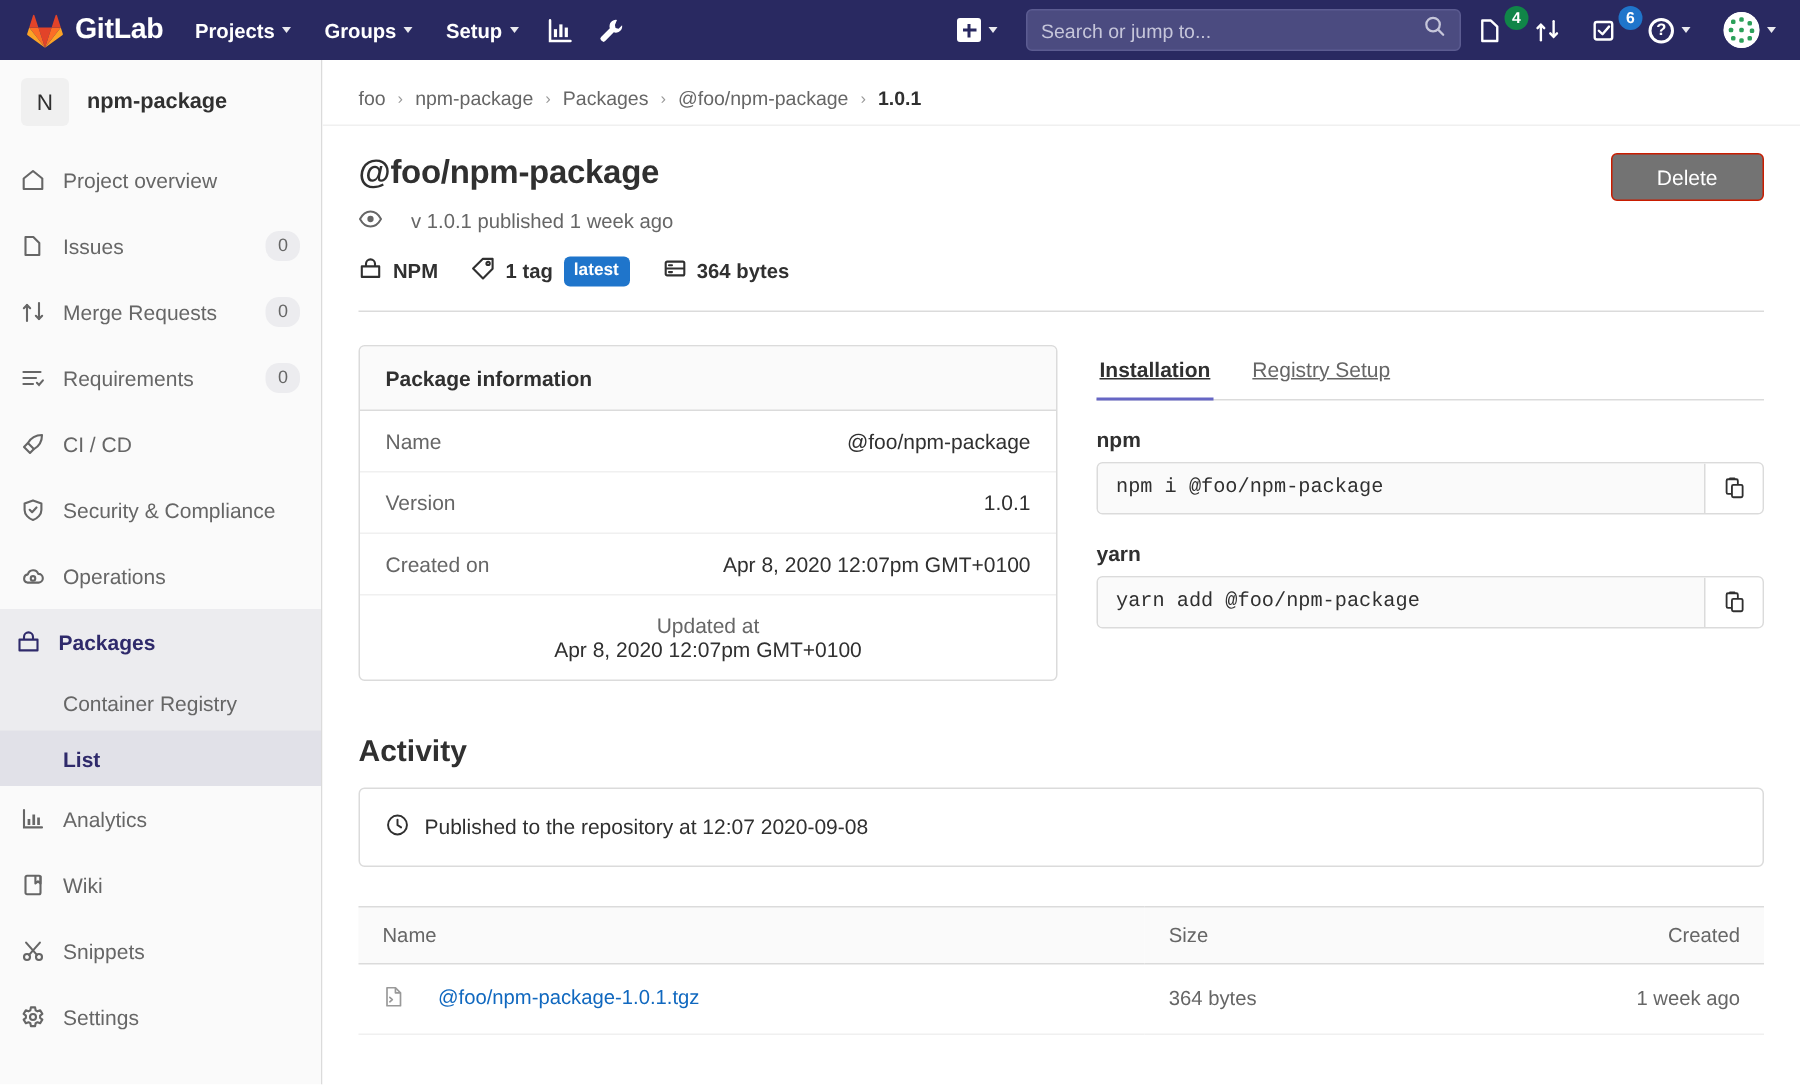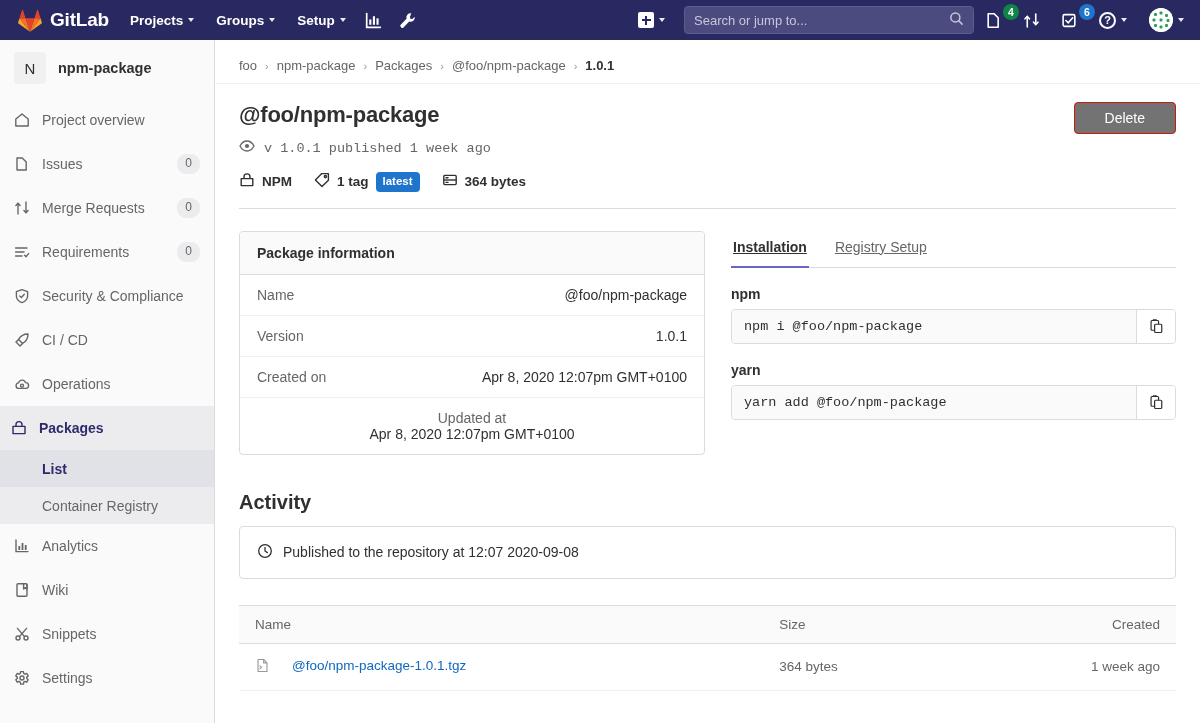--- a/index.html
+++ b/index.html
@@ -166,22 +166,22 @@
 
   .content { padding: 0 24px; }
 
   .pkg-header {
     display: flex; justify-content: space-between; align-items: flex-start;
     padding: 18px 0 16px 0;
     border-bottom: 1px solid #dbdbdb;
   }
   .pkg-title { font-size: 22px; font-weight: 700; color: #303030; letter-spacing: -0.2px; }
   .pkg-sub {
-    display: flex; align-items: center; gap: 9px;
-    margin-top: 10px; font-size: 13.5px; color: #666; font-family: Liberation Mono, monospace;
+    display: flex; align-items: center; gap: 19px;
+    margin-top: 10px; font-size: 13.5px; color: #666;
   }
   .pkg-meta {
     display: flex; align-items: center; gap: 8px;
     margin-top: 14px; font-size: 13.5px; font-weight: 700; color: #303030;
   }
   .meta-chunk { display: flex; align-items: center; gap: 7px; margin-right: 14px; }
   .badge-latest {
     background: #1f75cb; color: #fff;
     font-size: 11.5px; font-weight: 700;
     padding: 2px 7px; border-radius: 4px; line-height: 1.35;
@@ -434,35 +434,35 @@
           <path d="M10.6 11.2 L12 12.6 L14.6 9.6"></path>
         </svg>
       </span>
       <span class="s-label">Requirements</span>
       <span class="side-count">0</span>
     </div>
 
     <div class="side-item">
       <span class="s-icon">
         <svg width="16" height="16" viewBox="0 0 16 16" fill="none" stroke="#666" stroke-width="1.4" stroke-linejoin="round">
+          <path d="M14 2 C10 2 6.5 4 4.6 7.4 L8.6 11.4 C12 9.5 14 6 14 2 Z"></path>
+          <path d="M4.6 7.4 L2 10 l4 4 2.6-2.6"></path>
+        </svg>
+      </span>
+      <span class="s-label">CI / CD</span>
+    </div>
+
+    <div class="side-item">
+      <span class="s-icon">
+        <svg width="16" height="16" viewBox="0 0 16 16" fill="none" stroke="#666" stroke-width="1.4" stroke-linejoin="round">
           <path d="M8 1.6 L13.6 3.6 V8 C13.6 11 11 13.6 8 14.6 C5 13.6 2.4 11 2.4 8 V3.6 Z"></path>
           <path d="M5.8 7.9 L7.4 9.5 L10.3 6.3" stroke-linecap="round"></path>
         </svg>
       </span>
       <span class="s-label">Security &amp; Compliance</span>
-    </div>
-
-    <div class="side-item">
-      <span class="s-icon">
-        <svg width="16" height="16" viewBox="0 0 16 16" fill="none" stroke="#666" stroke-width="1.4" stroke-linejoin="round">
-          <path d="M14 2 C10 2 6.5 4 4.6 7.4 L8.6 11.4 C12 9.5 14 6 14 2 Z"></path>
-          <path d="M4.6 7.4 L2 10 l4 4 2.6-2.6"></path>
-        </svg>
-      </span>
-      <span class="s-label">CI / CD</span>
     </div>
 
     <div class="side-item">
       <span class="s-icon">
         <svg width="16" height="16" viewBox="0 0 16 16" fill="none" stroke="#666" stroke-width="1.4" stroke-linejoin="round">
           <path d="M4.2 12.4 A2.8 2.8 0 0 1 4.6 6.9 A3.6 3.6 0 0 1 11.5 6.6 A2.9 2.9 0 0 1 11.8 12.4 Z"></path>
           <circle cx="8" cy="9.6" r="1.5"></circle>
         </svg>
       </span>
       <span class="s-label">Operations</span>
@@ -471,25 +471,25 @@
     <div class="side-section active">
       <div class="side-item head">
         <span class="s-icon">
           <svg width="16" height="16" viewBox="0 0 16 16" fill="none" stroke="#2f2a6b" stroke-width="1.4" stroke-linejoin="round">
             <path d="M2 6.4 h12 v7.2 H2 Z"></path>
             <path d="M5 6.4 V4.6 A3 3 0 0 1 11 4.6 V6.4"></path>
           </svg>
         </span>
         <span class="s-label">Packages</span>
       </div>
+      <div class="side-sub">
+        <span>Container Registry</span>
+      </div>
       <div class="side-sub active">
         <span>List</span>
-      </div>
-      <div class="side-sub">
-        <span>Container Registry</span>
       </div>
     </div>
 
     <div class="side-item">
       <span class="s-icon">
         <svg width="16" height="16" viewBox="0 0 16 16" fill="none" stroke="#666" stroke-width="1.4">
           <path d="M2 2 V13.6 H14" stroke-linecap="round"></path>
           <rect x="4.4" y="8" width="1.8" height="4" fill="#666" stroke="none"></rect>
           <rect x="7.6" y="5" width="1.8" height="7" fill="#666" stroke="none"></rect>
           <rect x="10.8" y="7" width="1.8" height="5" fill="#666" stroke="none"></rect>

